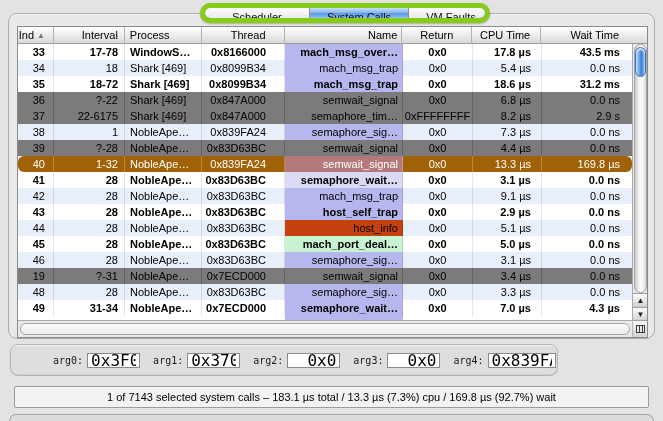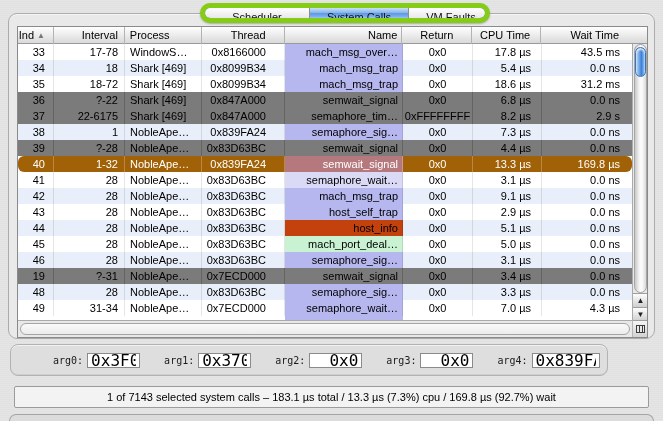--- a/index.html
+++ b/index.html
@@ -59,21 +59,21 @@
   }
   .c0 { width:36px;  text-align:right; padding-right:8px; }
   .c1 { width:71px;  text-align:right; padding-right:6px; }
   .c2 { width:77px;  text-align:left;  padding-left:5px; }
   .c3 { width:83px;  text-align:right; padding-right:18px; }
   .c4 { width:118px; text-align:right; padding-right:4px; }
   .c5 { width:70px;  text-align:center; padding-right:0; }
   .c6 { width:69px;  text-align:right; padding-right:10px; }
   .c7 { width:90px;  text-align:right; padding-right:12px; border-right:none; }
 
-  .row-white    { background:#ffffff; }
+  .row-white    { background:#ffffff;font-weight:bold; }
   .row-alt      { background:#e9effa; }
   .row-dark     { background:#7b7b7b; }
   .row-dark .td { border-right-color:rgba(0,0,0,0.18); }
   .row-selected { background:#a16207;border-radius:6px; }
   .row-selected .td { color:#ffffff; border-right-color:rgba(255,255,255,0.25); }
 
   .name-lavender      { background:#b7b7ef; }
   .name-pale-lavender { background:#dadaf6; }
   .name-green         { background:#c2410c; }
   .name-pale-green    { background:#c9f2d3; }
@@ -119,24 +119,24 @@
   }
   .corner .grid-ic {
     position:absolute; left:3px; top:4px; width:9px; height:8px;
     border:1px solid #3c3c3c; background:
       linear-gradient(to right, transparent 2px, #3c3c3c 2px, #3c3c3c 3px, transparent 3px, transparent 5px, #3c3c3c 5px, #3c3c3c 6px, transparent 6px),
       #e8e8e8;
   }
 
   
   .argsbox {
-    position:absolute; left:10px; top:344px; width:598px; height:32px;
+    position:absolute; left:10px; top:344px; width:548px; height:32px;
     background:#dedede; border:1px solid #b2b2b2; border-radius:8px;
     box-shadow:inset 0 1px 0 #f2f2f2, inset 0 -1px 0 #cfcfcf;
-    display:flex; align-items:center; padding-left:42px; gap:24px;
+    display:flex; align-items:center; padding-left:42px; gap:13px;
   }
   .arg { display:flex; align-items:center; gap:4px; }
   .arg-label { font-family:"DejaVu Sans Mono", monospace; font-size:10px; color:#1a1a1a; }
   .arg-field {
     width:53px; height:15px; border:1px solid #8a8a8a; background:#fff;
     font-family:"DejaVu Sans Mono", monospace; font-size:16px; text-align:right;
     padding:0 3px; color:#000;
   }
   .arg-field.wide { width:68px; }
 

